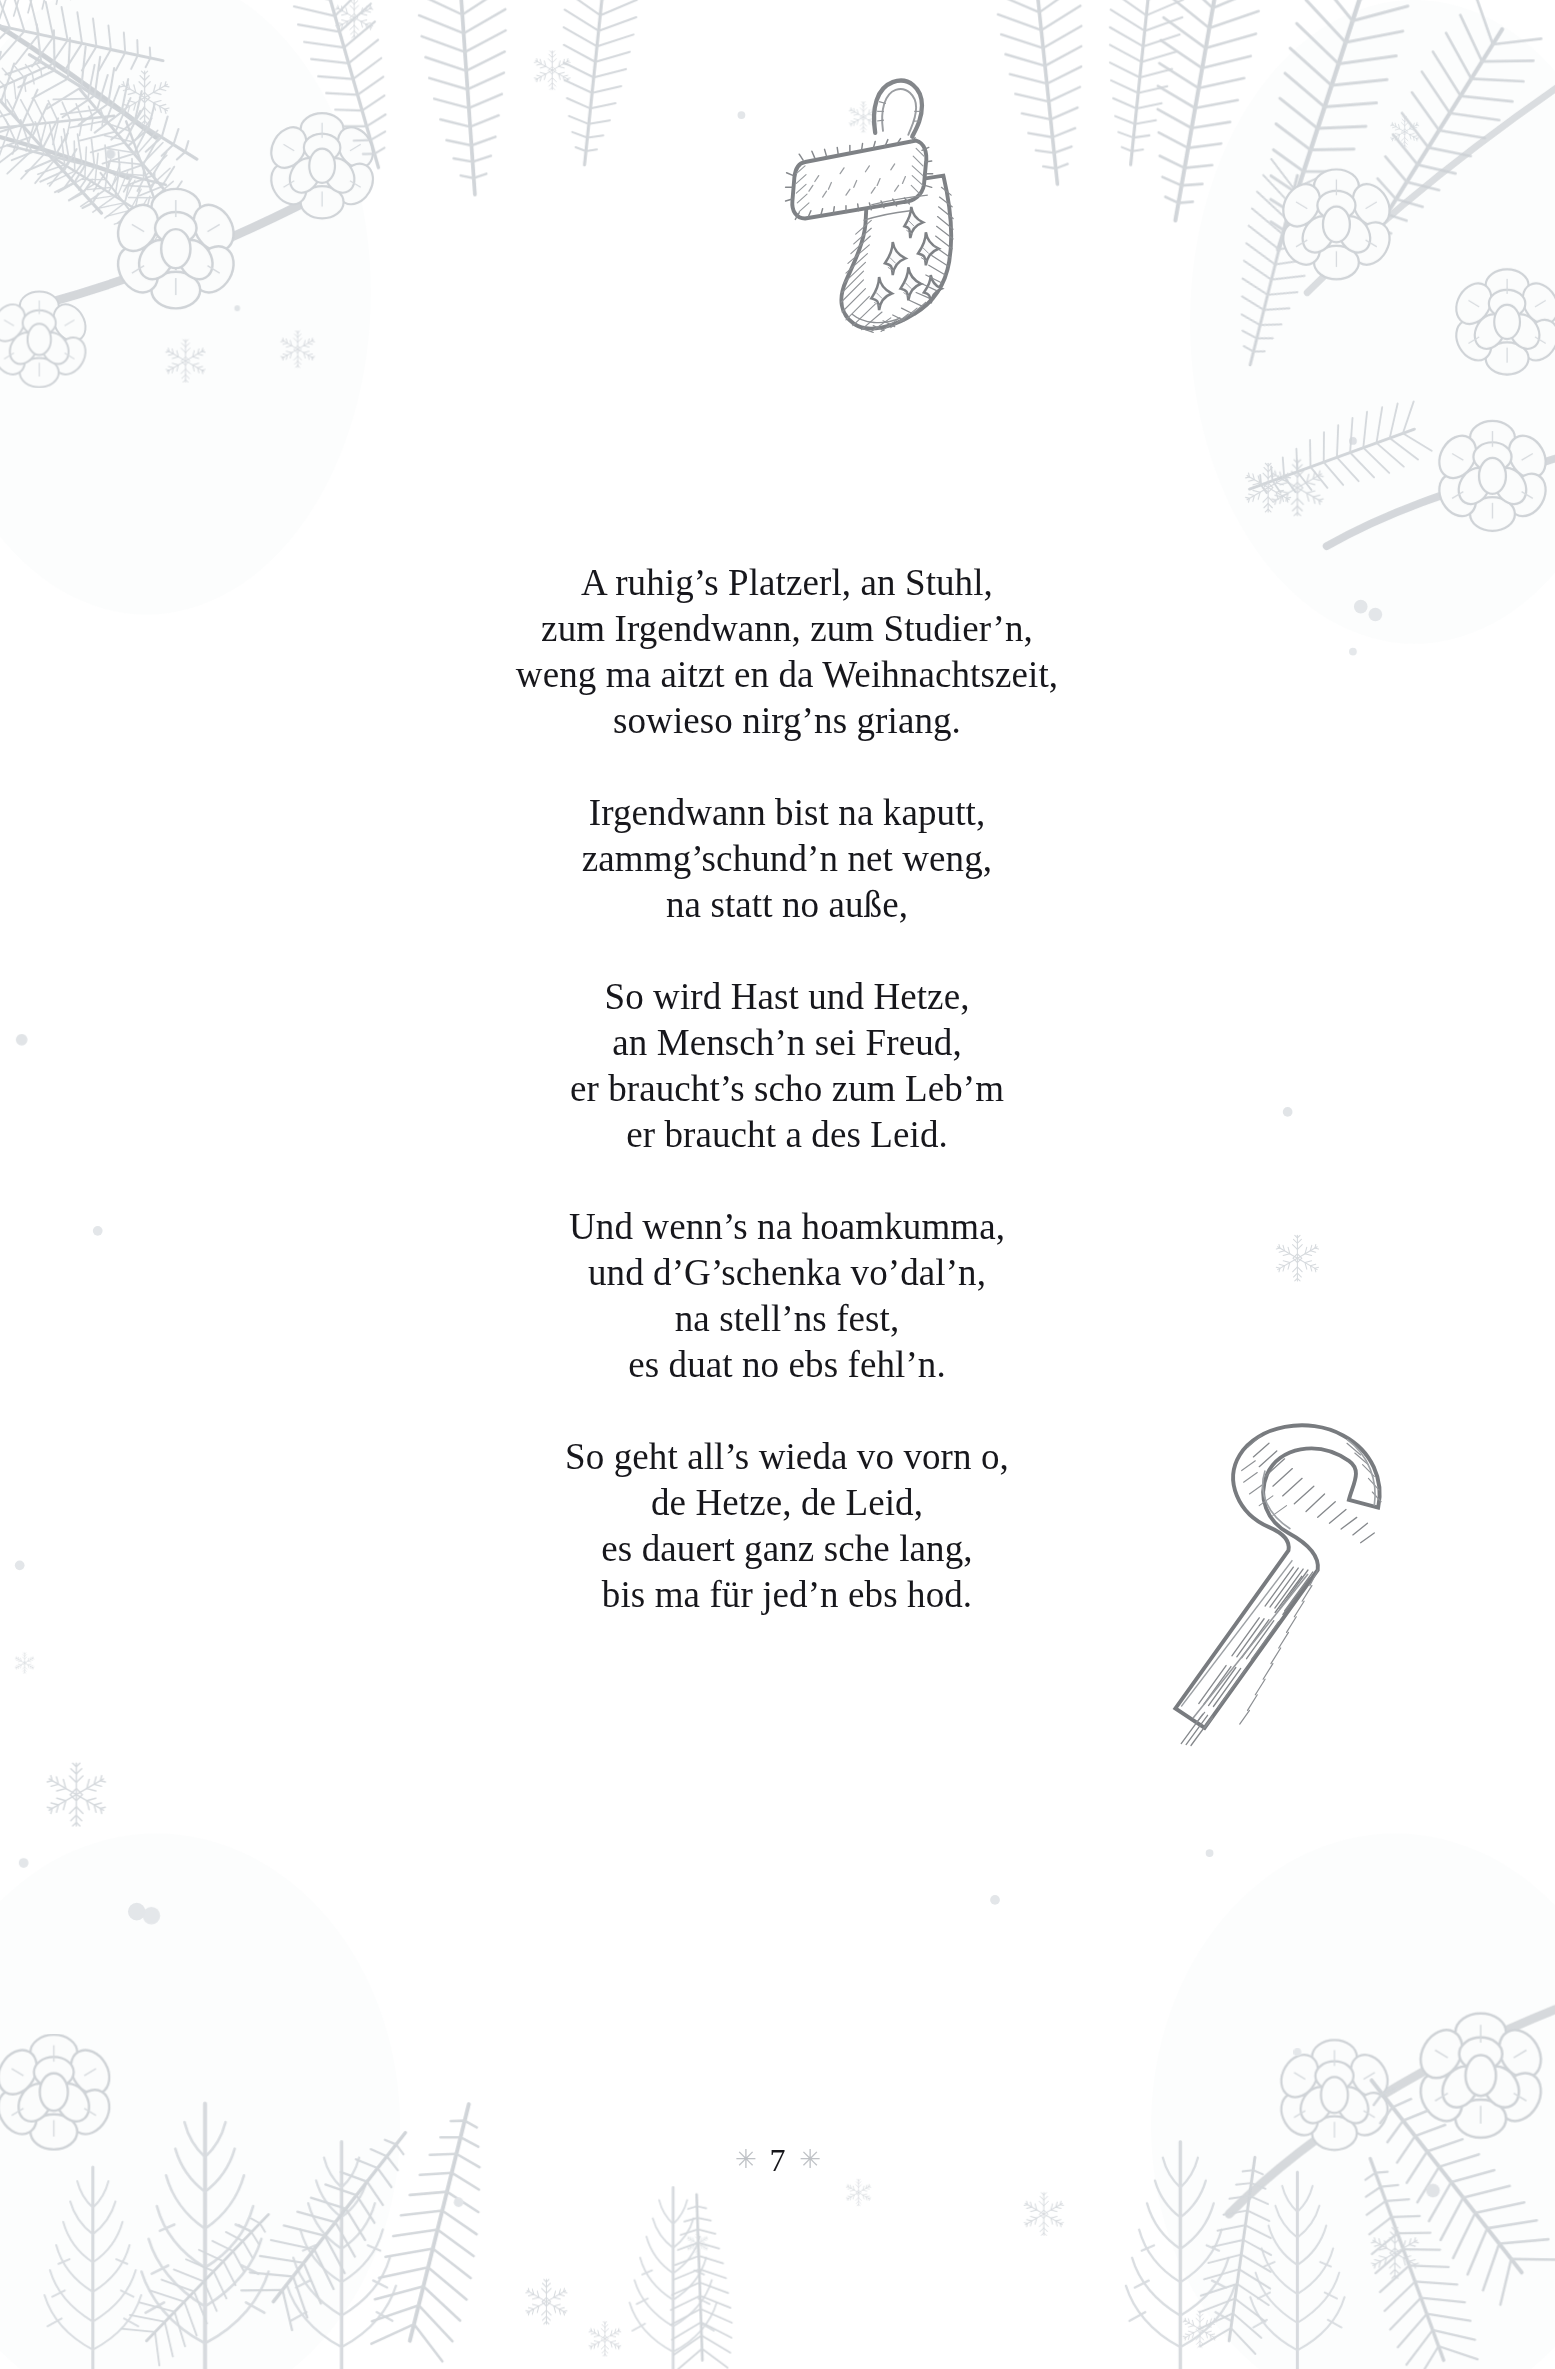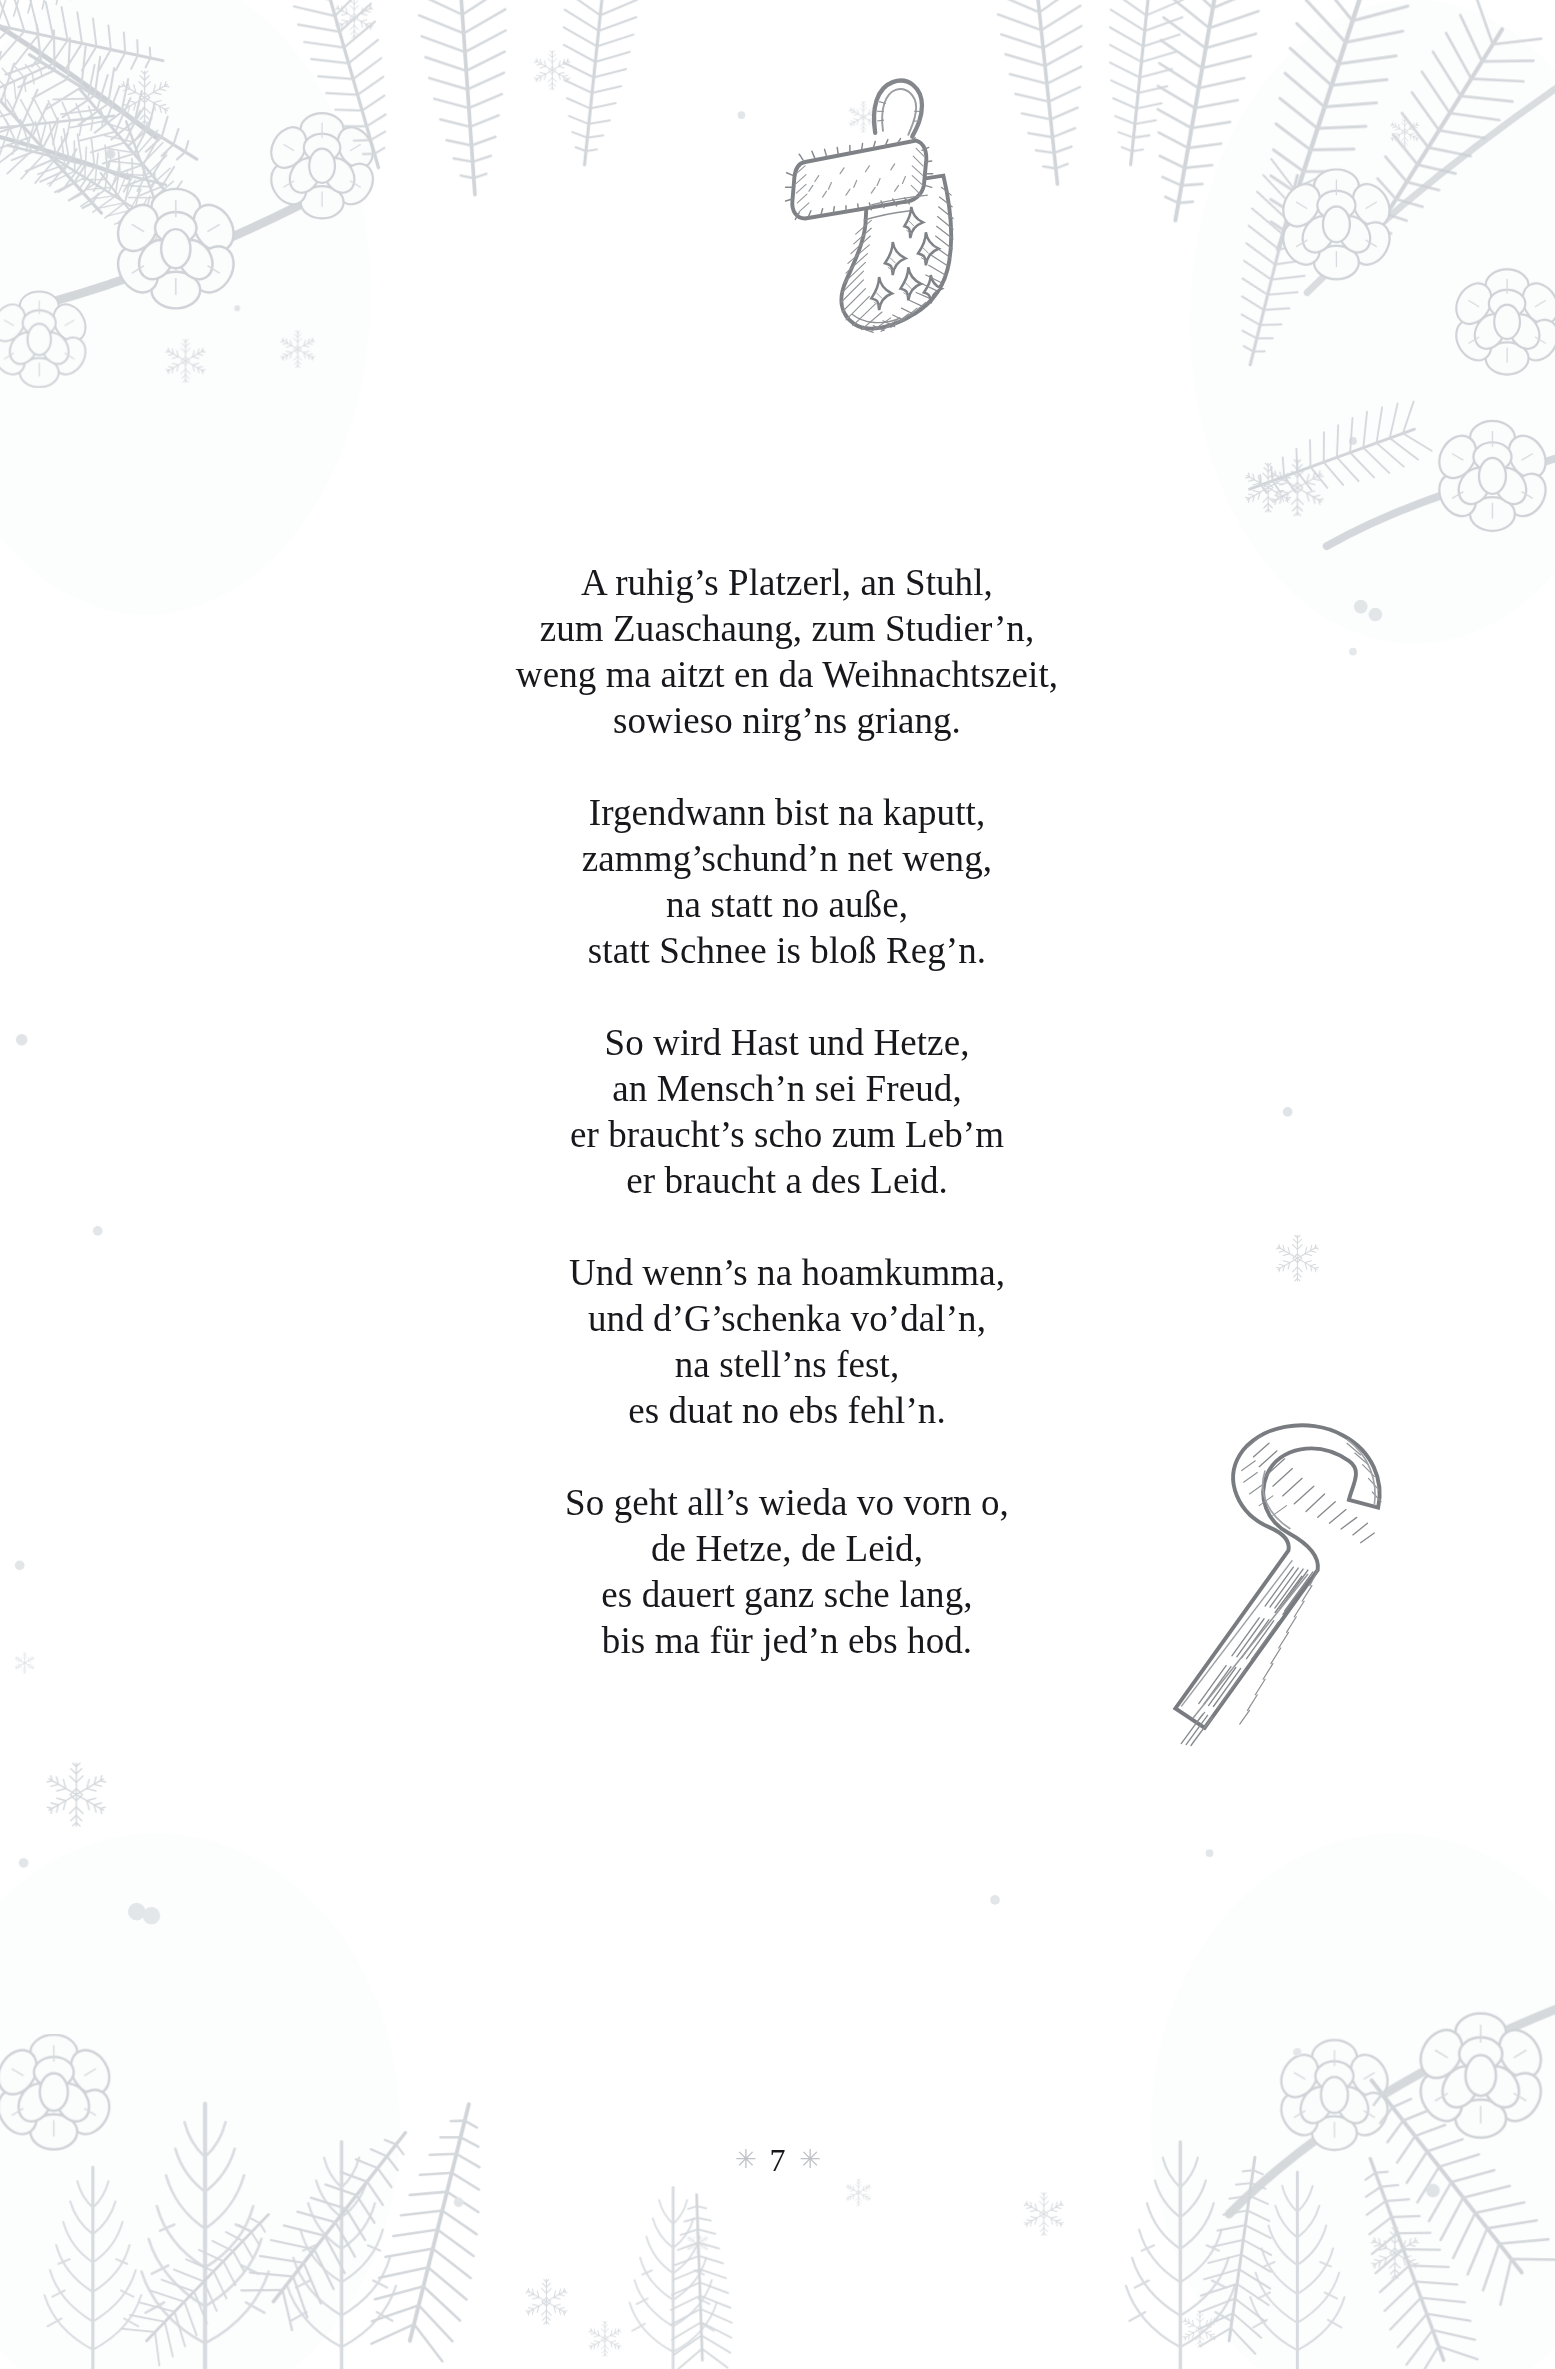--- a/index.html
+++ b/index.html
@@ -568,30 +568,29 @@
 
       <path d="M122,58 C114,82 126,104 148,118" stroke="#9ea2a6" stroke-width="1.7" fill="none"></path>
       <path d="M206,26 C228,42 238,68 234,94" stroke="#9ea2a6" stroke-width="1.7" fill="none"></path>
     </svg>
   </div>
 
   <div class="poem">
 
     <div class="stanza">
       <span class="line">A ruhig’s Platzerl, an Stuhl,</span>
-      <span class="line">zum Zuaschaung, zum Studier’n,</span>
+      <span class="line">zum Irgendwann, zum Studier’n,</span>
       <span class="line">weng ma aitzt en da Weihnachtszeit,</span>
       <span class="line">sowieso nirg’ns griang.</span>
     </div>
 
     <div class="stanza">
       <span class="line">Irgendwann bist na kaputt,</span>
       <span class="line">zammg’schund’n net weng,</span>
       <span class="line">na statt no auße,</span>
-      <span class="line">statt Schnee is bloß Reg’n.</span>
     </div>
 
     <div class="stanza">
       <span class="line">So wird Hast und Hetze,</span>
       <span class="line">an Mensch’n sei Freud,</span>
       <span class="line">er braucht’s scho zum Leb’m</span>
       <span class="line">er braucht a des Leid.</span>
     </div>
 
     <div class="stanza">

